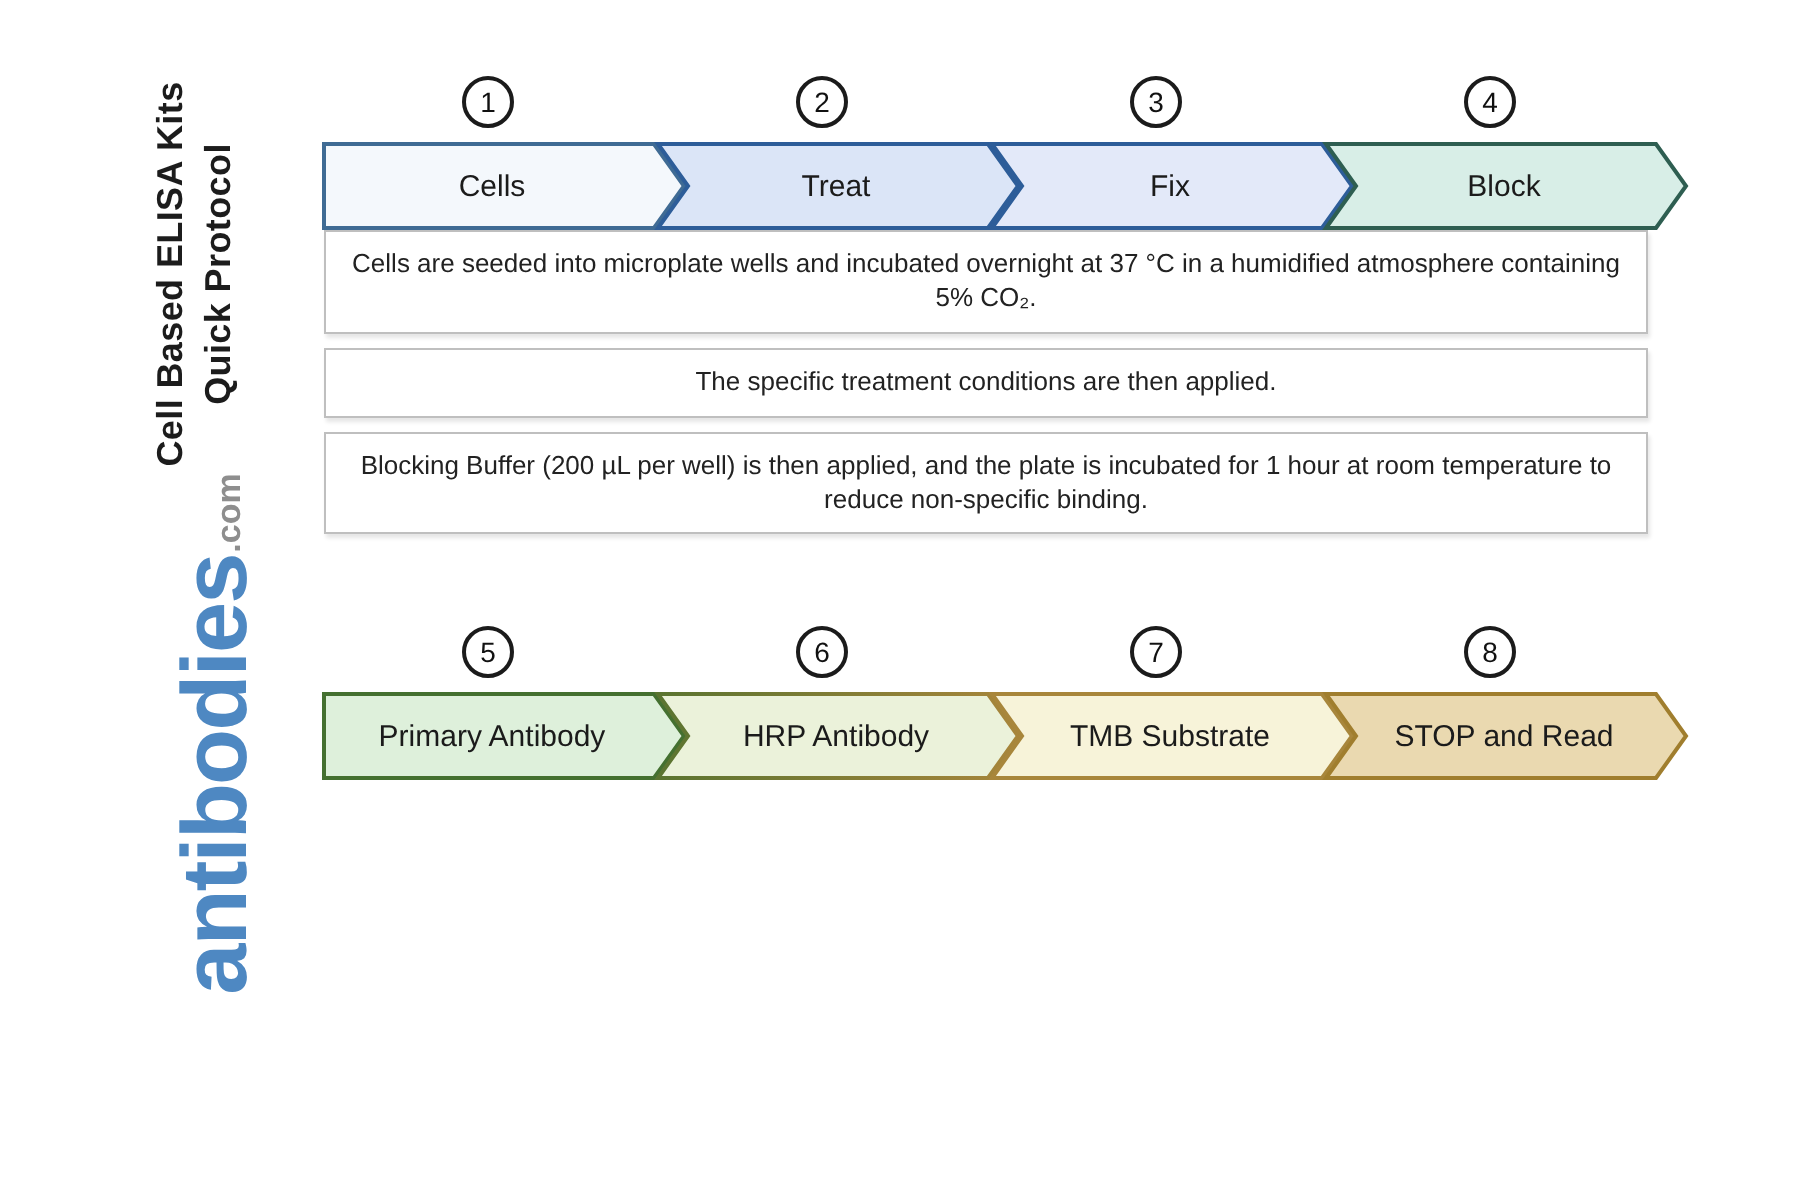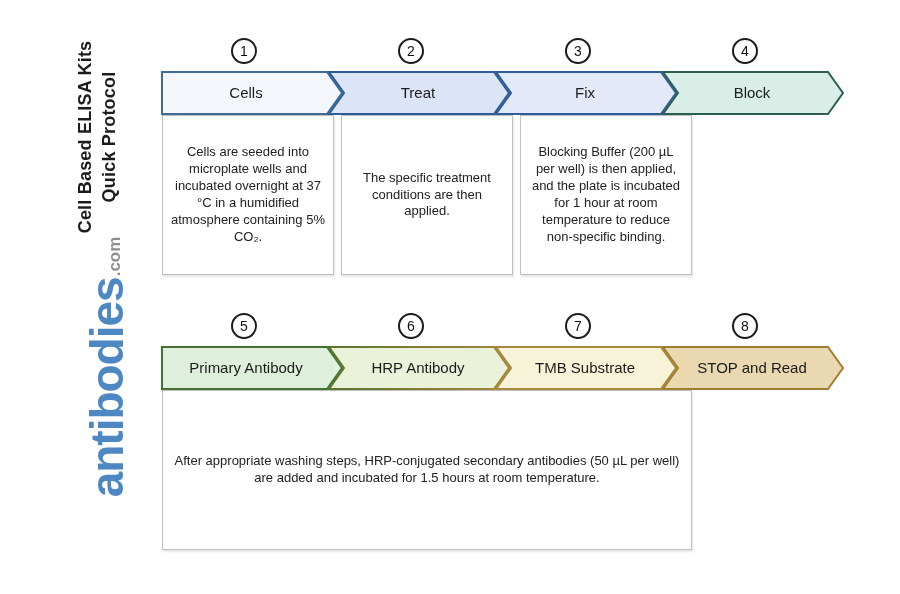--- a/index.html
+++ b/index.html
@@ -20,21 +20,21 @@
   .brand { font-size: 46px; font-weight: bold; letter-spacing: -1px; line-height: 1; }
   .tld   { font-size: 17px; font-weight: bold; margin: 0 0 5px 1px; }
 
   
   .prow { position: absolute; left: 162px; width: 710px; height: 245px; }
   .circle { position: absolute; top: 0; width: 26px; height: 26px; background: #fff;
             border: 2px solid #1b1b1b; border-radius: 50%; display: flex;
             align-items: center; justify-content: center; font-size: 14px; color: #111; }
   .arrows { position: absolute; left: -2px; top: 33px; width: 688px; height: 44px; }
   .arrow-label { font-size: 15px; fill: #1b1b1b; font-family: "Liberation Sans", sans-serif; }
-  .boxes { position: absolute; left: 0; top: 77px; width: 530px; display: flex; gap: 7px; }
+  .boxes { position: absolute; left: 0; top: 77px; width: 662px; display: flex; gap: 7px; flex-direction: column; }
   .descbox { flex: 1; height: 160px; background: #fff; border: 1px solid #bfbfbf;
              box-shadow: 1px 2px 2px rgba(0,0,0,.10); display: flex; align-items: center;
              justify-content: center; padding: 8px; }
   .desc-text { font-size: 13px; line-height: 1.3; color: #222; text-align: center; }
 </style>
 </head>
 <body style="background: rgb(255, 255, 255);">
 
 <div class="canvas">
 
@@ -91,19 +91,16 @@
         <polygon points="2,1 167,1 182,22 167,43 2,43" fill="#def0db" stroke="#447030" stroke-width="2"></polygon>
         <text x="86" y="27" text-anchor="middle" class="arrow-label">Primary Antibody</text>
         <polygon points="169,1 334,1 349,22 334,43 169,43 184,22" fill="#ebf2da" stroke="url(#g11)" stroke-width="2"></polygon>
         <text x="258" y="27" text-anchor="middle" class="arrow-label">HRP Antibody</text>
         <polygon points="336,1 501,1 516,22 501,43 336,43 351,22" fill="#f7f3d9" stroke="#a8863b" stroke-width="2"></polygon>
         <text x="425" y="27" text-anchor="middle" class="arrow-label">TMB Substrate</text>
         <polygon points="503,1 668,1 683,22 668,43 503,43 518,22" fill="#ead9b0" stroke="#a07e2e" stroke-width="2"></polygon>
         <text x="592" y="27" text-anchor="middle" class="arrow-label">STOP and Read</text>
       </svg>
       <div class="boxes">
-        <div class="descbox">
-          <div class="desc-text">After appropriate washing steps, HRP-conjugated secondary antibodies (50 µL per well) are added and incubated for 1.5 hours at room temperature.</div>
-        </div>
       </div>
     </div>
 
 </div>
 
 </body></html>

